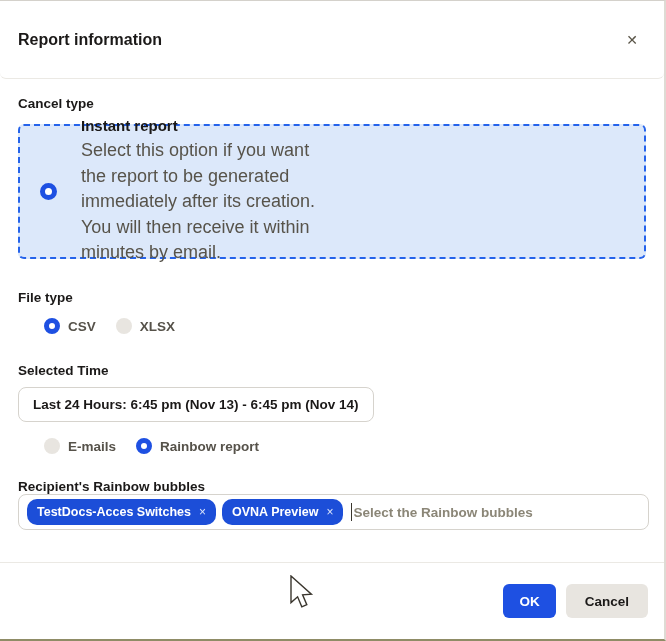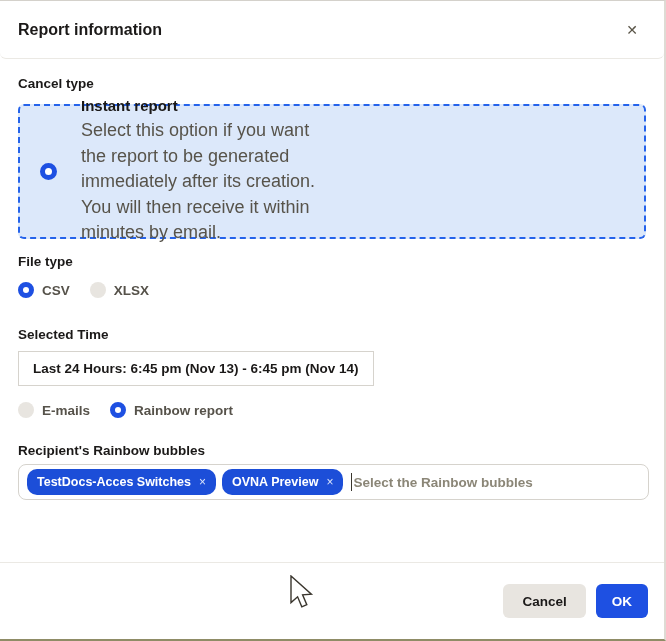--- a/index.html
+++ b/index.html
@@ -14,21 +14,21 @@
     width: 666px; height: 641px;
     background: #ffffff;
     border-top: 1px solid #d4d1cb;
     border-right: 2px solid #dedbd4;
     border-bottom: 2px solid #8f8c66;
     position: relative;
     overflow: hidden;
   }
   
   .dlg-header {
-    height: 58px;
+    height: 78px;
     display: flex; align-items: center; justify-content: space-between;
     padding: 0 26px 0 18px;
     border-bottom: 1px solid #ebe9e4;
     border-radius: 6px;
   }
   .dlg-title { font-size: 16px; font-weight: 700; color: #1b1918; }
   .close-btn {
     font-size: 14px; color: #5a5548; cursor: pointer;
     background: none; border: none; line-height: 1;
     font-family: "Liberation Sans", sans-serif;
@@ -54,43 +54,43 @@
   .card-desc {
     font-size: 18px; font-weight: 500; color: #57534a; line-height: 1.42;
     max-width: 248px;
   }
   
   .radio { border-radius: 50%; flex: 0 0 auto; cursor: pointer; }
   .radio.sel-big  { width: 17px; height: 17px; border: 5px solid #1e50e2; background: #ffffff; }
   .radio.unsel-big{ width: 18px; height: 18px; border: 1.5px solid #d0cdc6; background: #ffffff; }
   .radio.sel-sm   { width: 16px; height: 16px; border: 5px solid #1e50e2; background: #ffffff; }
   .radio.unsel-sm { width: 16px; height: 16px; border: none; background: #e8e5e0; }
-  .radio-row { display: flex; align-items: center; margin-top: 13px; }
+  .radio-row { display: flex; align-items: center; margin-top: 13px; margin-left: 26px; }
   .radio-row .radio { margin-right: 8px; }
   .radio-label {
     font-size: 13.5px; font-weight: 600; color: #56524a; margin-right: 20px; cursor: pointer;
   }
   
-  .lbl-file-type { margin-top: 15px; }
+  .lbl-file-type { margin-top: 31px; }
   
   .lbl-selected-time { margin-top: 29px; }
   .time-box {
     margin-top: 9px; display: inline-block;
-    border: 1px solid #d6d3cd; border-radius: 0;
+    border: 1px solid #d6d3cd; border-radius: 8px;
     padding: 9px 14px;
     font-size: 13.5px; font-weight: 700; color: #1b1918;
     background: #ffffff;
   }
   
   .lbl-recipient-type { margin-top: 16px; }
   .recipient-row { margin-top: 16px; }
   
   .lbl-recipients { margin-top: 25px; }
   .tag-input {
-    margin-top: 6px; width: 631px; min-height: 36px;
+    margin-top: 0; width: 631px; min-height: 36px;
     border: 1px solid #d6d3cd; border-radius: 8px;
     background: #ffffff;
     display: flex; align-items: center;
     padding: 3px 8px;
     cursor: text;
   }
   .tag {
     background: #1c4ed8; color: #ffffff;
     font-size: 12.5px; font-weight: 700;
     border-radius: 10px; padding: 6px 10px;
@@ -179,21 +179,21 @@
         <span>OVNA Preview</span>
         <span class="tag-x">×</span>
       </span>
       <span class="caret"></span>
       <input type="text" placeholder="Select the Rainbow bubbles" style="">
     </div>
 
   </div>
 
   <div class="dlg-footer">
+    <button class="btn btn-ok">OK</button>
     <button class="btn btn-cancel">Cancel</button>
-    <button class="btn btn-ok">OK</button>
   </div>
 
   <svg class="mouse-cursor" width="26" height="34" viewBox="0 0 13 17">
     <path d="M1 0.5 L1 13.8 L4.3 10.9 L6.4 15.9 L8.9 14.8 L6.8 9.9 L11.2 9.6 Z" fill="#ffffff" stroke="#3a362e" stroke-width="0.7" stroke-linejoin="miter"></path>
   </svg>
 
 </div>
 
 </body></html>

